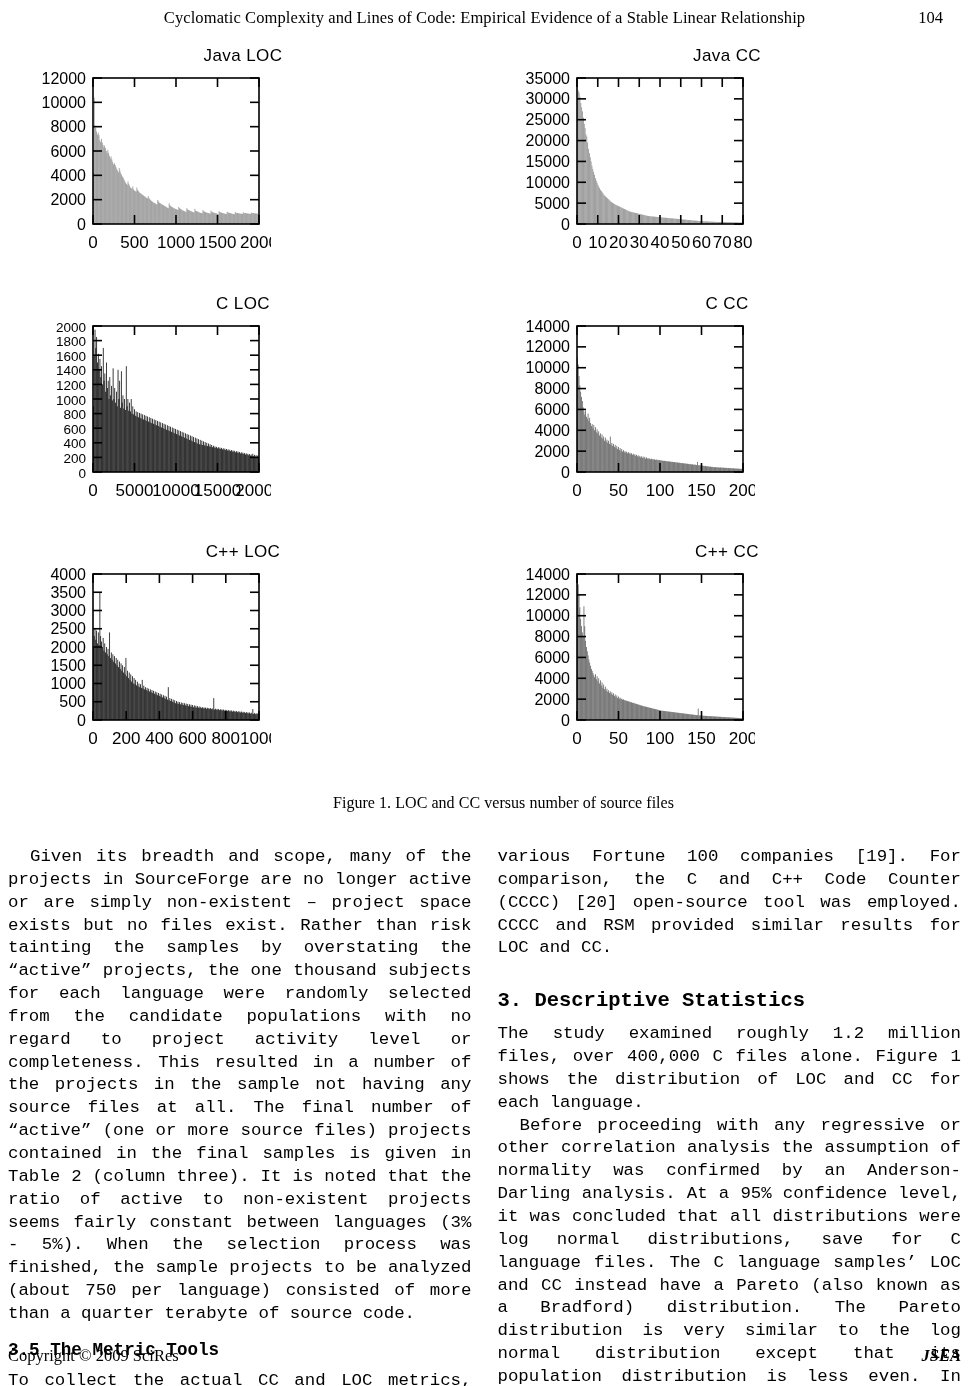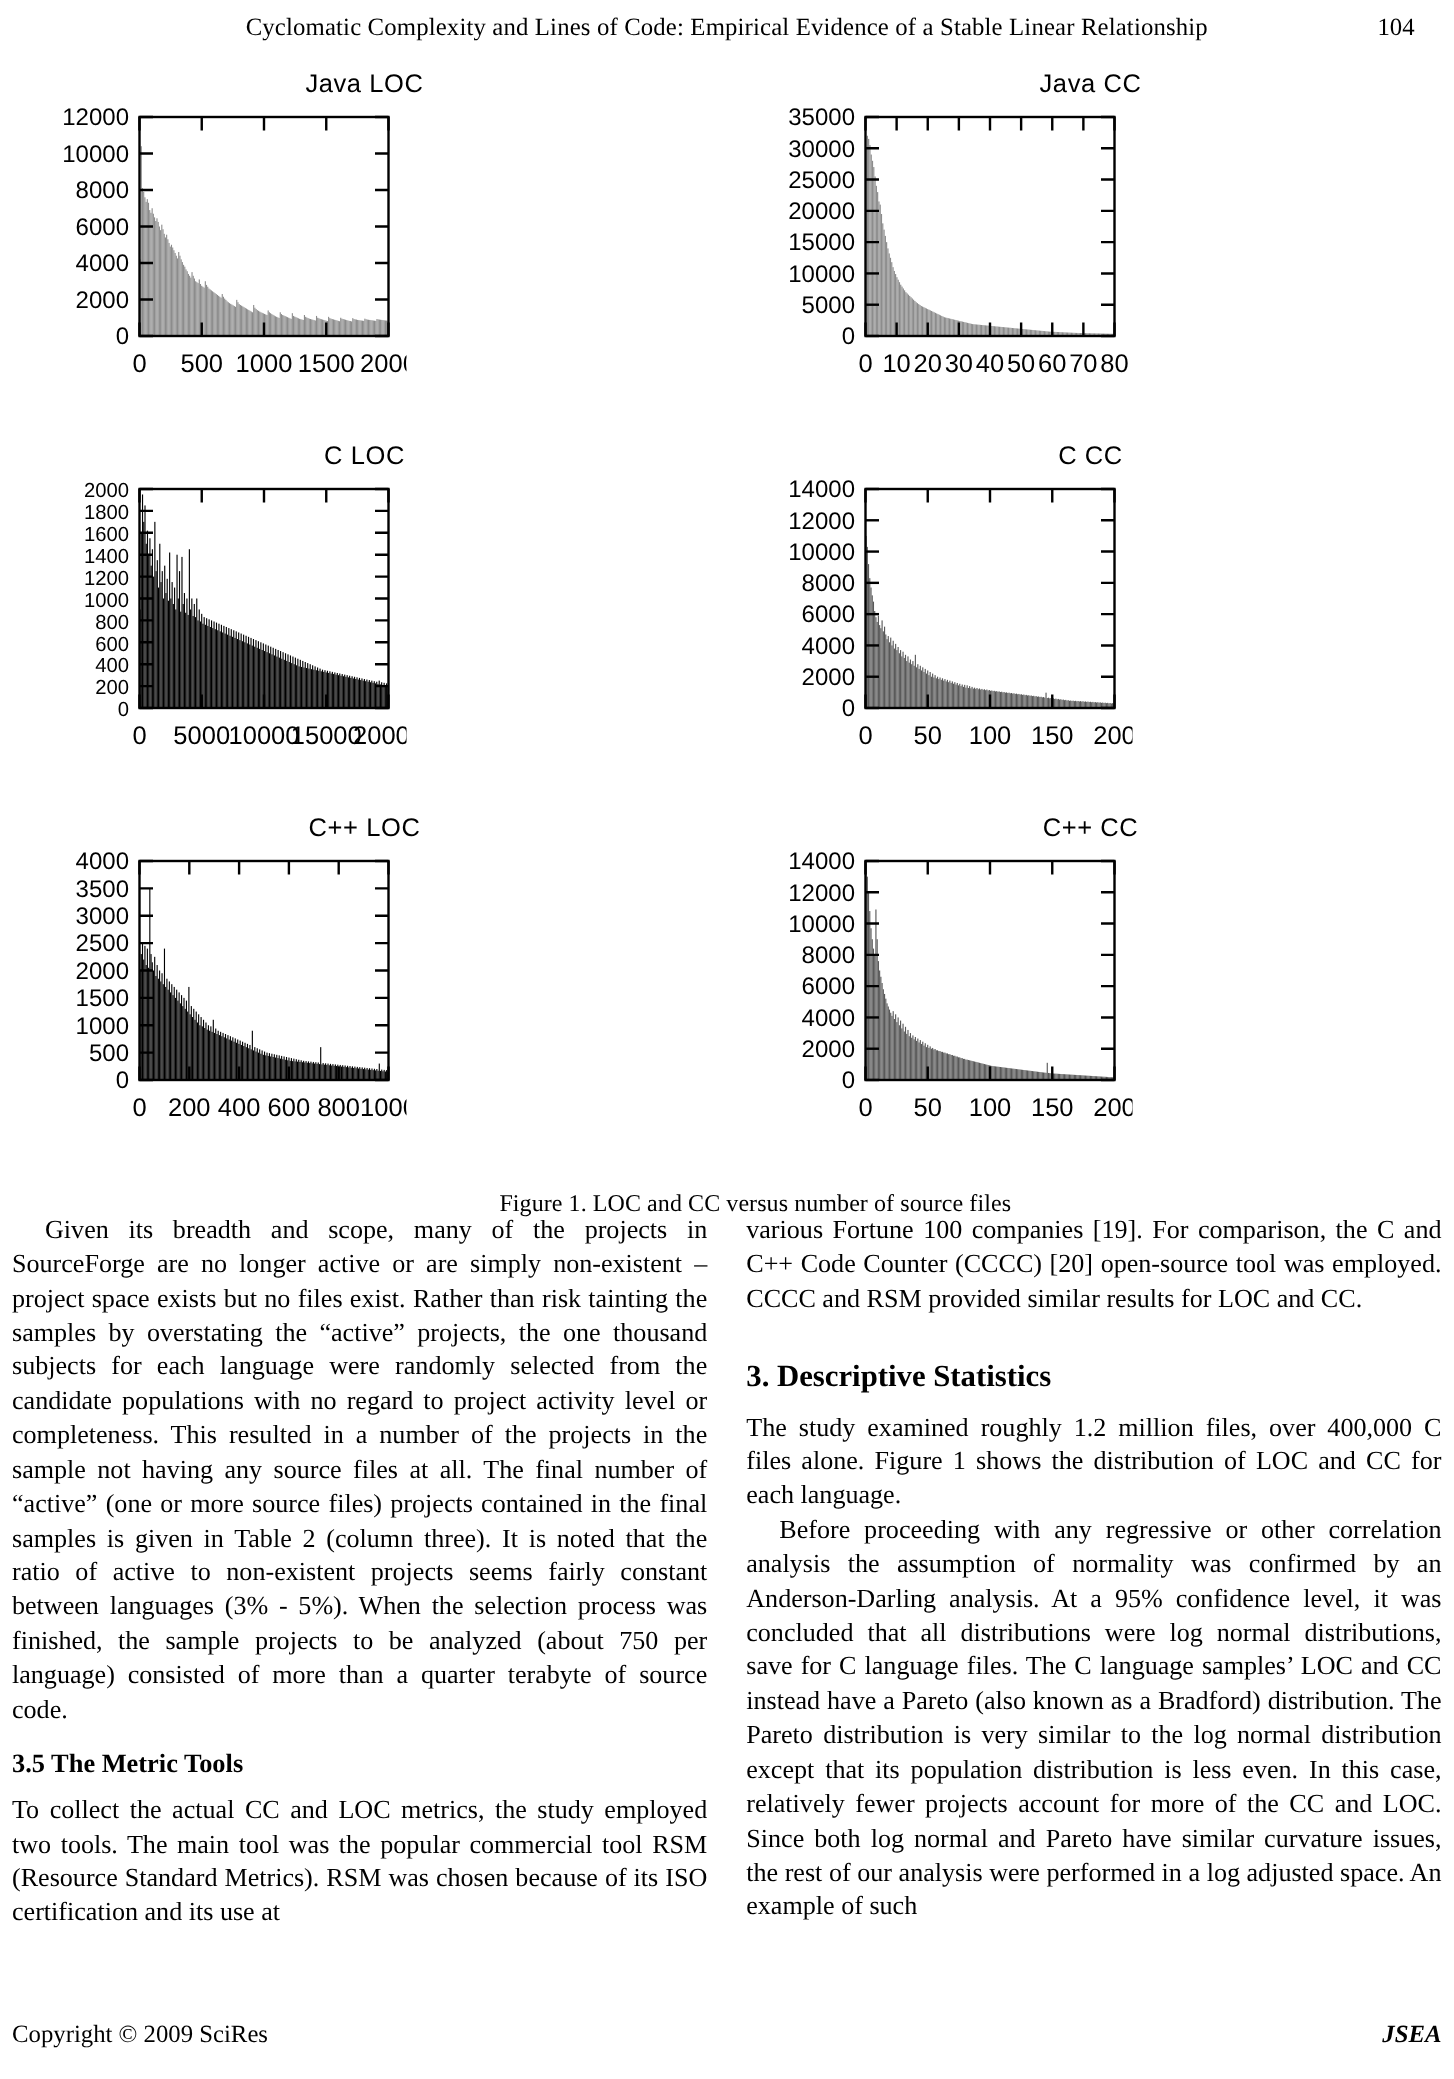--- a/index.html
+++ b/index.html
@@ -80,27 +80,28 @@
     font-size: 16px;
     font-weight: normal;
     margin-top: 6px;
     letter-spacing: 0.05px;
     padding-left: 38px;
   }
 
   
   .columns {
     position: absolute;
-    top: 808px;
+    top: 846px;
     left: 0;
     width: 969px;
     height: 500px;
     display: flex;
     gap: 26px;
     padding: 0 8px;
+    font-family: Liberation Mono, monospace;
   }
   .col {
     width: 468px;
     font-size: 17.4px;
     line-height: 22.85px;
     text-align: justify;
     text-justify: inter-word;
   }
   .col p {
     margin: 0;

